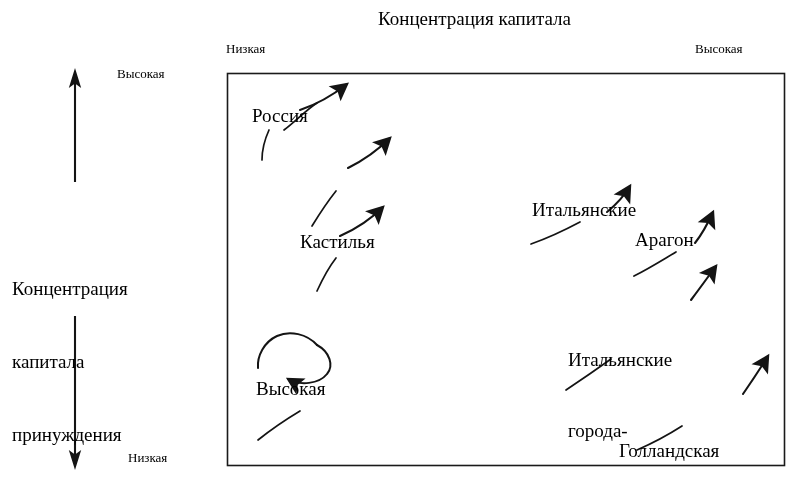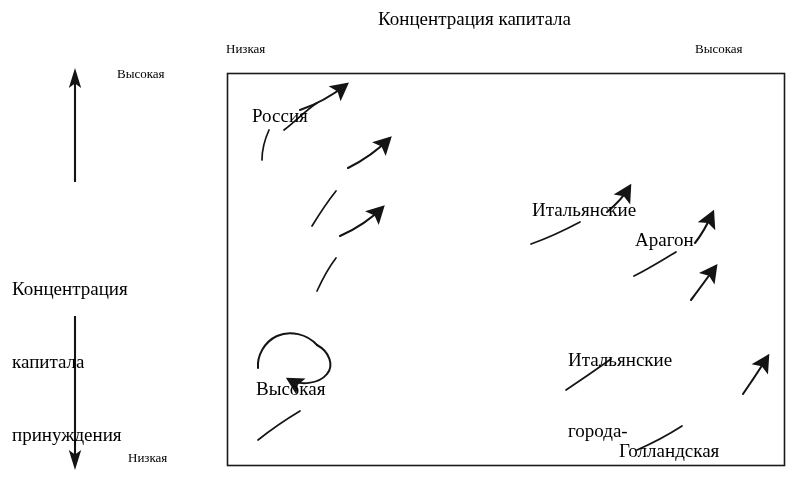--- a/index.html
+++ b/index.html
@@ -142,20 +142,21 @@
   <div class="lbl scale-label" id="left-high-label">Высокая</div>
   <div class="lbl scale-label" id="left-low-label">Низкая</div>
 
   <div class="lbl left-title">
     <div>Концентрация</div>
     <div>капитала</div>
     <div>принуждения</div>
   </div>
 
   <div class="lbl node-label" id="node-russia">Россия</div>
+  <div class="lbl node-label" id="node-castile">Кастилья</div>
   <div class="lbl node-label" id="node-poland">Высокая</div>
   <div class="lbl node-label" id="node-portugal">Итальянские</div>
   <div class="lbl node-label" id="node-aragon">Арагон</div>
 
   <div class="lbl node-label" id="node-italian">
     <div>Итальянские</div>
     <div>города-</div>
     
   </div>
 

